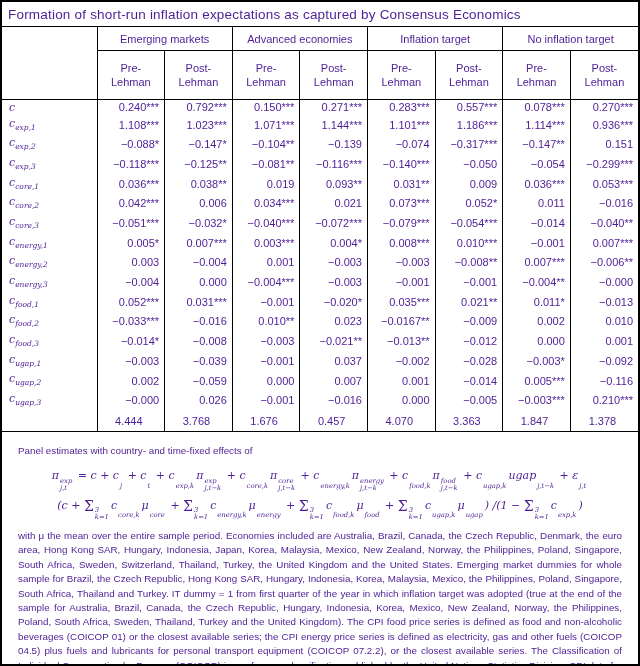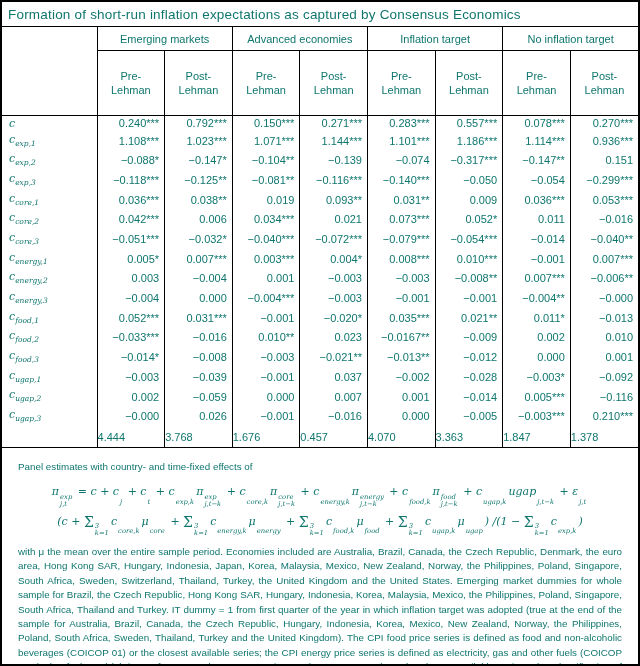--- a/index.html
+++ b/index.html
@@ -1,51 +1,51 @@
 <!DOCTYPE html>
 <html><head>
 <meta charset="utf-8">
 <style>
   html,body{margin:0;padding:0;background:#e8e8e8;}
   .page{
     position:relative;width:640px;height:666px;box-sizing:border-box;
     margin:0 auto;background:#fff;border:2px solid #000;
-    font-family:"Liberation Sans",sans-serif;color:#0f766e;overflow:hidden;
+    font-family:"Liberation Sans",sans-serif;color:#4c1d95;overflow:hidden;
   }
   .title{
     font-size:13.5px;padding:5px 6px 4px 6px;border-bottom:1px solid #000;
     white-space:nowrap;letter-spacing:0.2px;
   }
   table{border-collapse:collapse;table-layout:fixed;width:636px;}
   col.c-lbl{width:95px;}
   col.c-val{width:67.6px;}
   th,td{padding:0;font-weight:normal;}
   thead th.group{
     border-left:1px solid #000;border-bottom:1px solid #000;
     font-size:11px;text-align:center;height:23px;margin-top:20px;
   }
   thead th.period{
     border-left:1px solid #000;border-bottom:1px solid #000;
     font-size:11px;text-align:center;height:32px;line-height:14px;
-    padding:16px 8px;
+    padding:8px 8px;
   }
   thead th.corner{border-bottom:1px solid #000;}
   tbody td{font-size:11px;height:15.5px;line-height:15.5px;}
   tbody td.lbl{
     font-family:"DejaVu Serif",serif;font-style:italic;
     padding-left:7px;font-size:11px;
   }
   tbody td.lbl sub{font-size:7.5px;font-style:italic;}
   tbody td.val{border-left:1px solid #000;text-align:right;padding-right:5px;}
   .avg-label{
     border-top:1px solid #000;border-bottom:1px solid #000;
     text-align:center;font-size:11px;height:18px;line-height:18px;
   }
   .avg-table td{font-size:11px;height:20px;line-height:20px;}
-  .avg-table td.val{border-left:1px solid #000;text-align:left;padding-right:4px;}
+  .avg-table td.val{border-left:1px solid #000;text-align:center;padding-right:4px;}
   .notes{
     border-top:1px solid #000;padding:4px 8px 2px 8px;
     font-size:9.8px;line-height:14.4px;text-align:justify;
   }
   .notes p{margin:8px;}
   .formula{
     text-align:center;font-family:"DejaVu Serif",serif;font-style:italic;
     font-size:11px;margin:3px 0 4px 0;line-height:20px;
   }
   .fstack{

